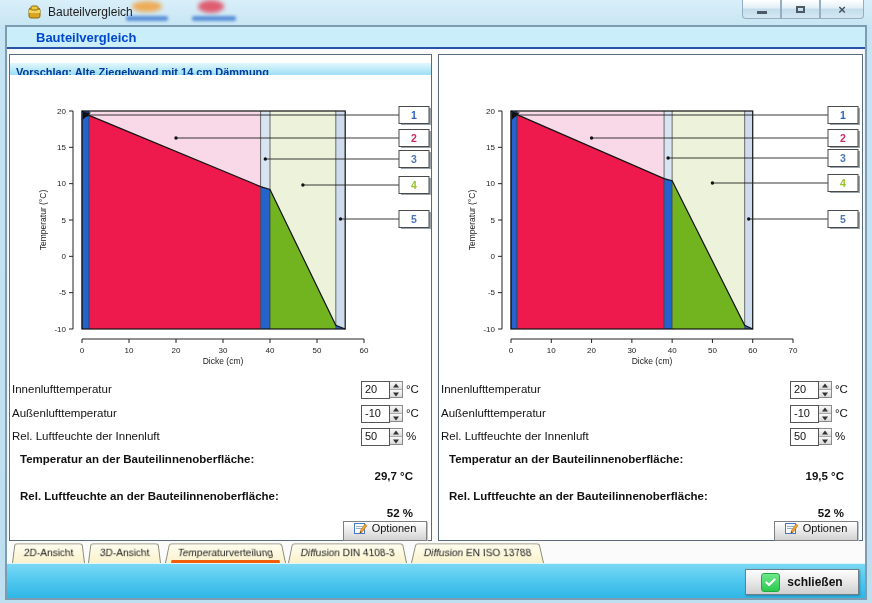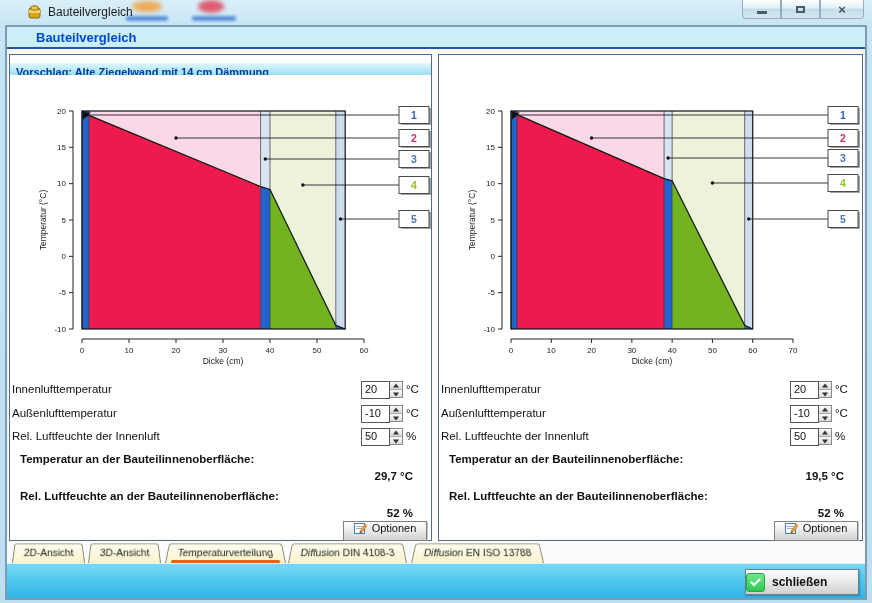--- a/index.html
+++ b/index.html
@@ -69,21 +69,21 @@
        border-radius:3px 3px 0 0;transform:perspective(7px) rotateX(1.4deg);transform-origin:50% 100%;
        cursor:pointer;white-space:nowrap;}
   .tab .tabu{display:none;}
   .tab.active .tabu{display:block;position:absolute;left:5px;right:5px;bottom:0;height:3px;background:#f25c05;}
 
   
   .footer{position:absolute;left:0;right:0;top:536px;bottom:0;
           background:linear-gradient(#7ad8f4,#53c9ef 45%,#2fb6e6);border-top:1px solid #ddf6fd;}
   .close-btn{position:absolute;right:6px;top:5px;width:114px;height:26px;box-sizing:border-box;
              border:1px solid #6f7f8a;background:linear-gradient(#fefefe,#e8e8e8 50%,#cfcfcf);
-             display:flex;align-items:center;gap:7px;
+             display:flex;align-items:center;justify-content:center;gap:7px;
              font-size:12px;font-weight:bold;color:#111;box-shadow:1px 1px 2px rgba(0,40,70,.35);cursor:pointer;}
   .check-ic{width:17px;height:17px;border-radius:3px;background:linear-gradient(#6fe88b,#2cc94e);
             border:1px solid #24a83f;display:flex;align-items:center;justify-content:center;}
 </style>
 </head>
 <body>
 
 <div class="blob" style="left:132px;top:1px;width:30px;height:11px;background:#f2a13c;"></div>
 <div class="blob" style="left:198px;top:0;width:26px;height:13px;background:#e04558;"></div>
 <div class="blob-bar" style="left:126px;top:16px;width:42px;height:5px;background:#3f7ad0;"></div>

